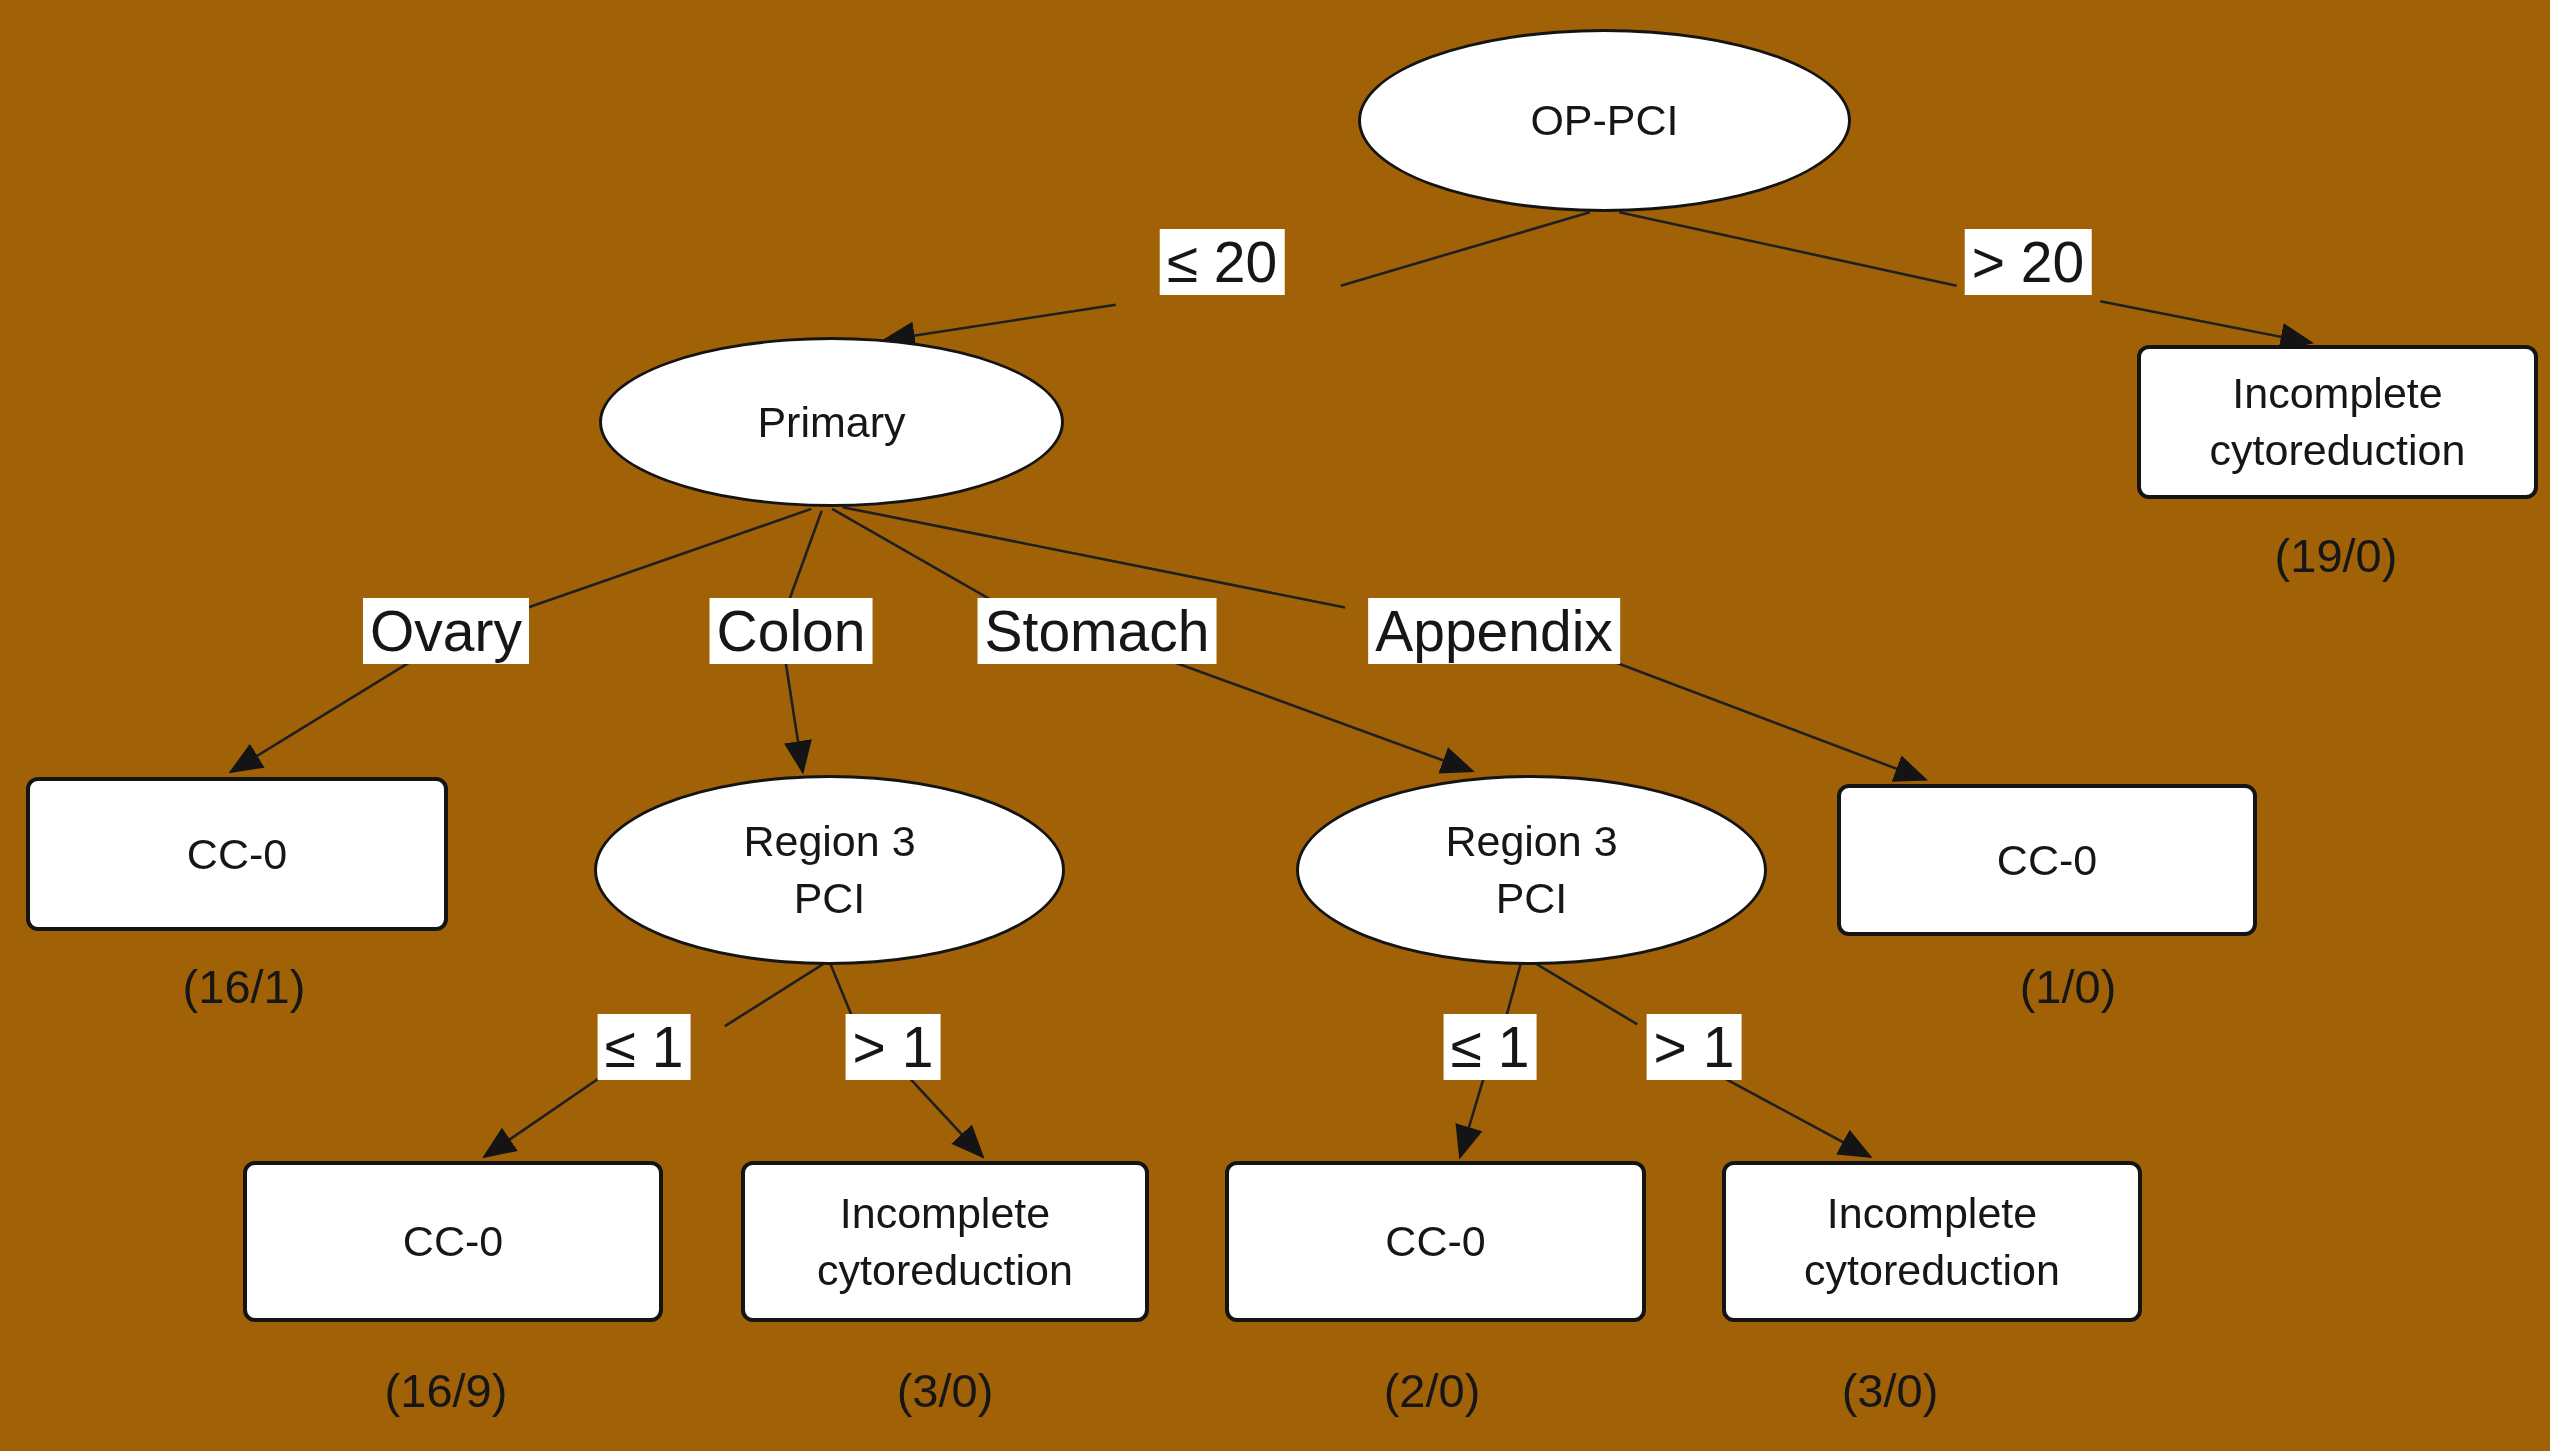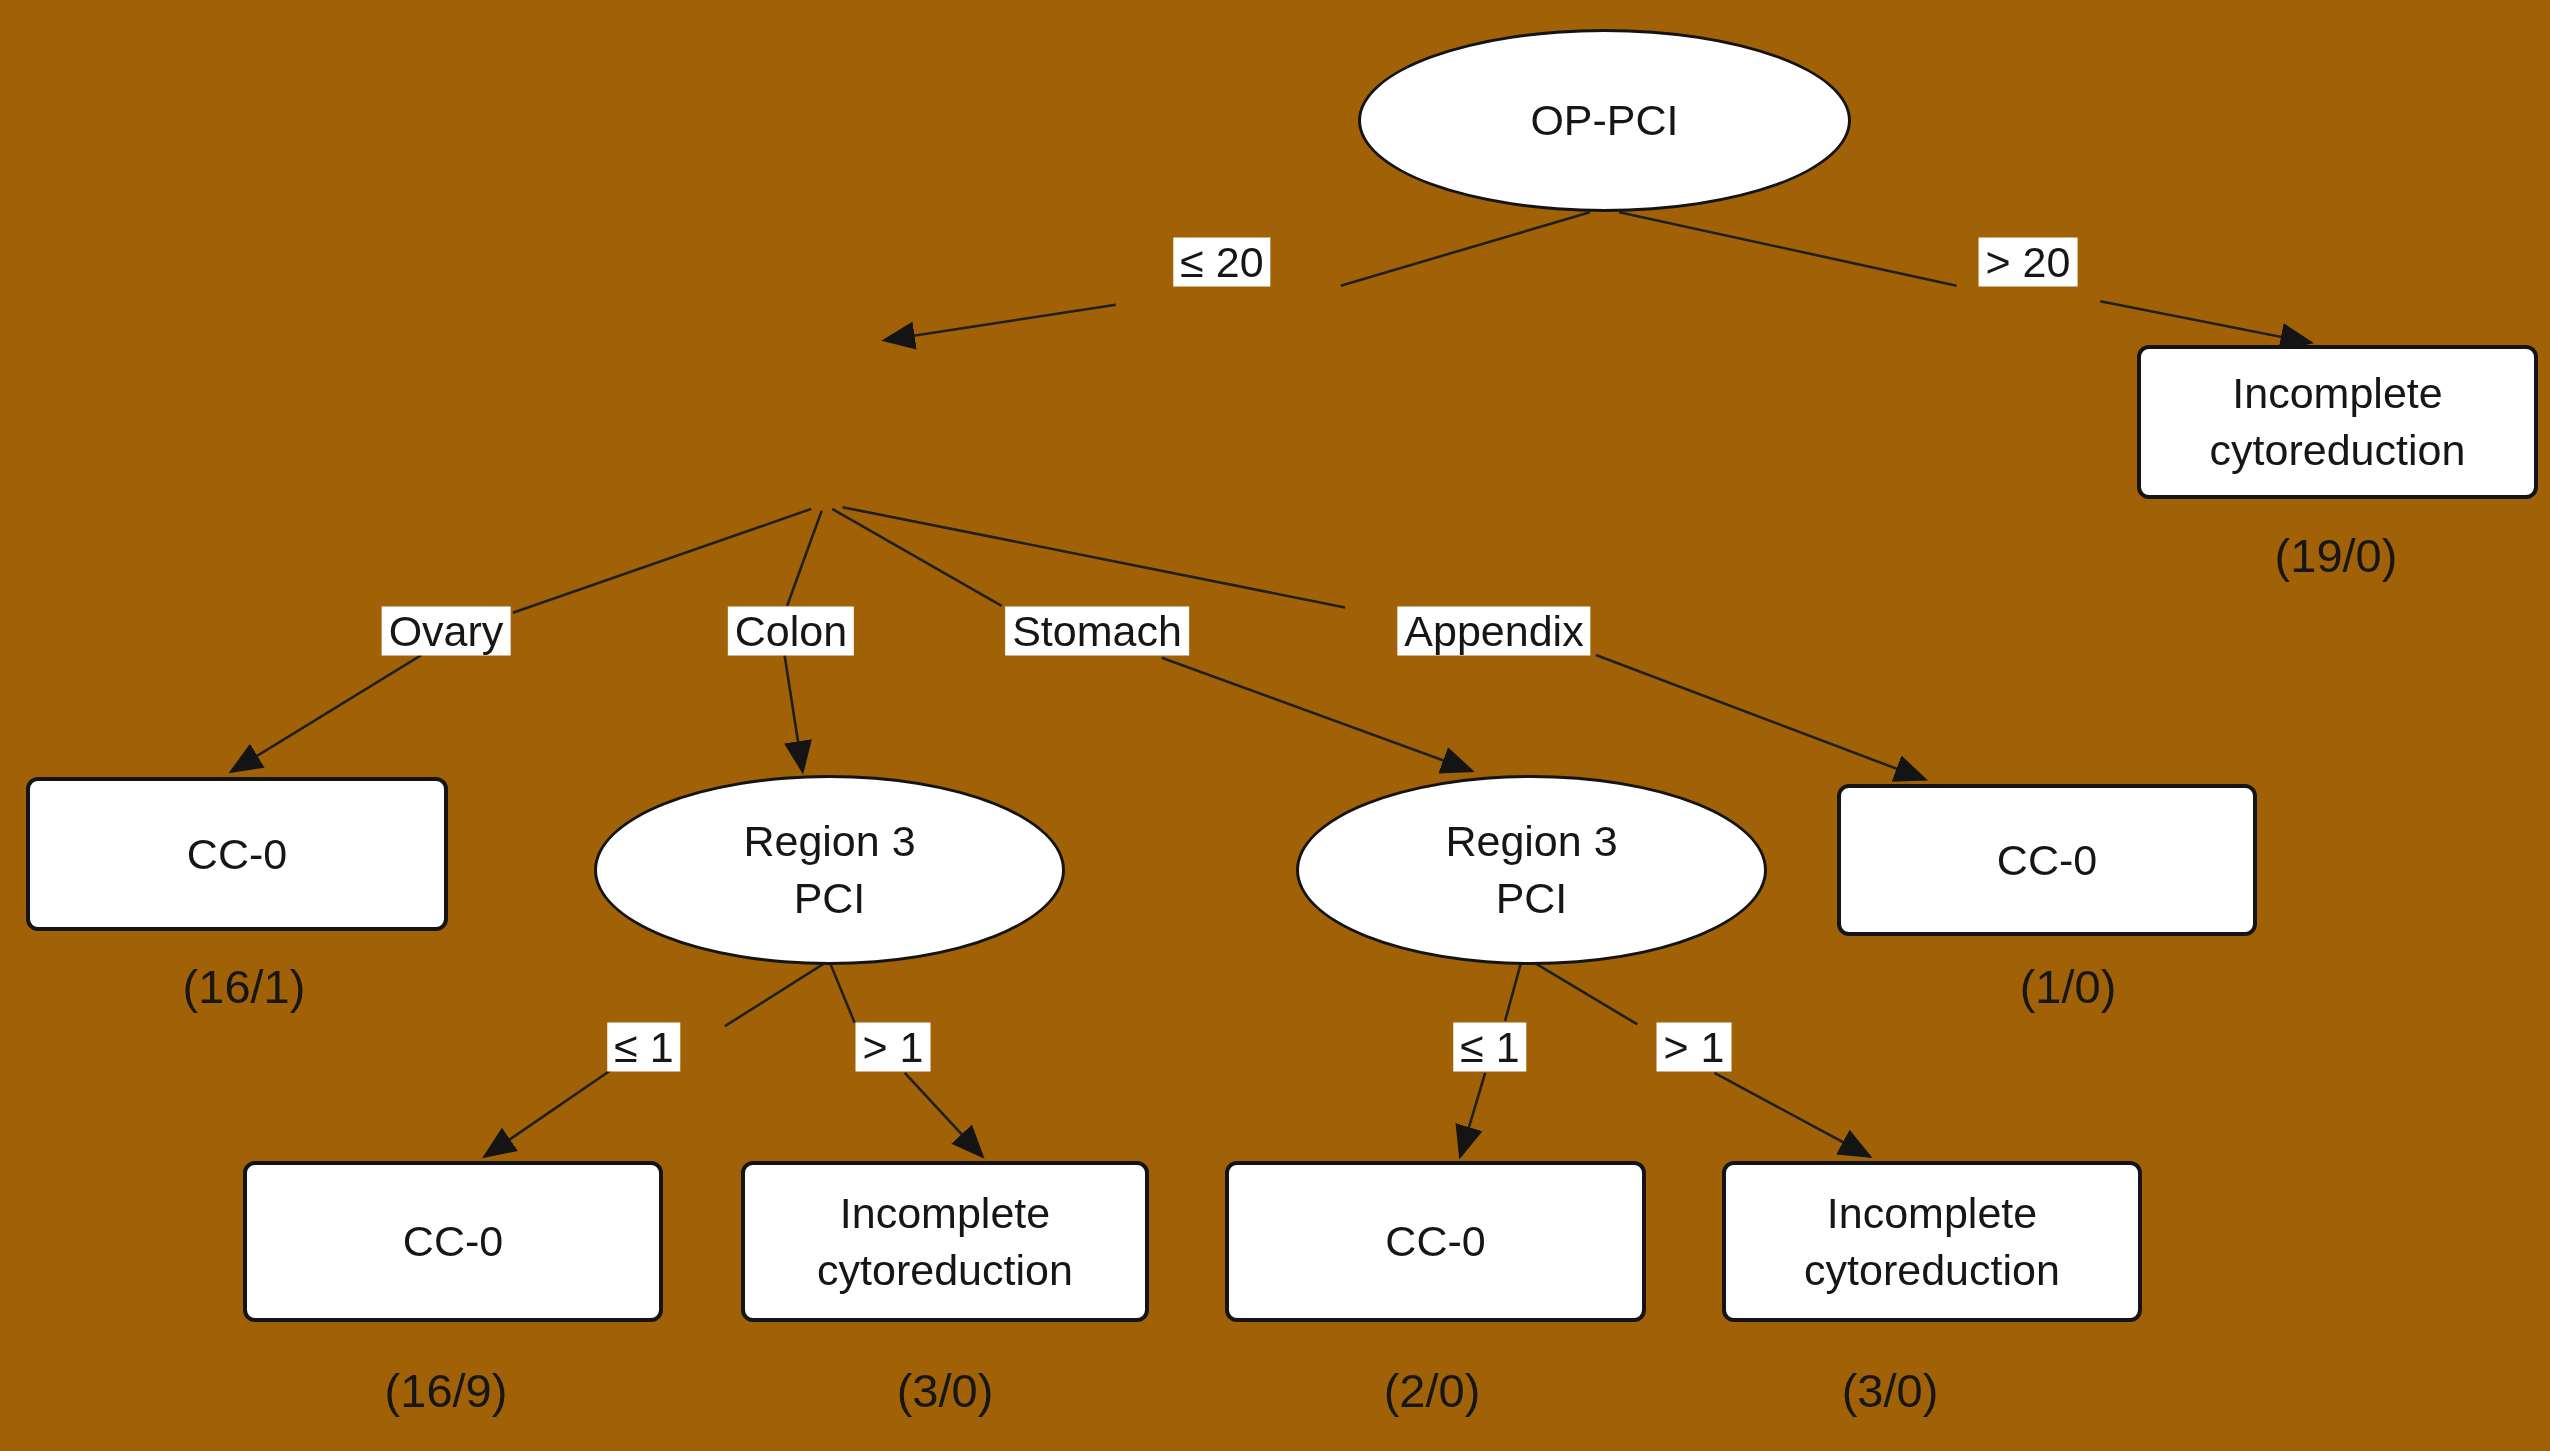--- a/index.html
+++ b/index.html
@@ -18,21 +18,21 @@
     display:flex;align-items:center;justify-content:center;
     text-align:center;background:#ffffff;
     box-sizing:border-box;
     border-radius:12px;
   }
   .ellipse{border:3.5px solid #141414;border-radius:50%;}
   .rect{border:4.3px solid #141414;}
   .nlabel{white-space:pre-line;font-size:43px;line-height:1.32;color:#161616;}
   .elabel{
     position:absolute;transform:translate(-50%,-50%);
-    font-size:43px;background:#ffffff;padding:0 7px;
+    font-size:57px;background:#ffffff;padding:0 7px;
     white-space:nowrap;color:#161616;
   }
   .count{
     position:absolute;transform:translate(-50%,-50%);
     font-size:47px;white-space:nowrap;color:#161616;text-align:right;
   }
 </style>
 </head>
 <body>
 
@@ -93,20 +93,23 @@
     <g>
       <line x1="1776" y1="1114" x2="1893" y2="1184"></line>
       <line x1="1982" y1="1240" x2="2162" y2="1337" marker-end="url(#arrow)"></line>
     </g>
   </svg>
 
   <div class="node ellipse" style="left:1358px;top:28.5px;width:493px;height:183px">
     <span class="nlabel">OP-PCI</span>
   </div>
 
+  <div class="node ellipse" style="left:599px;top:337px;width:465px;height:170px">
+    <span class="nlabel">Primary</span>
+  </div>
 
   <div class="node ellipse" style="left:594px;top:775px;width:471px;height:190px">
     <span class="nlabel">Region 3
 PCI</span>
   </div>
 
   <div class="node ellipse" style="left:1296px;top:775px;width:471px;height:190px">
     <span class="nlabel">Region 3
 PCI</span>
   </div>

